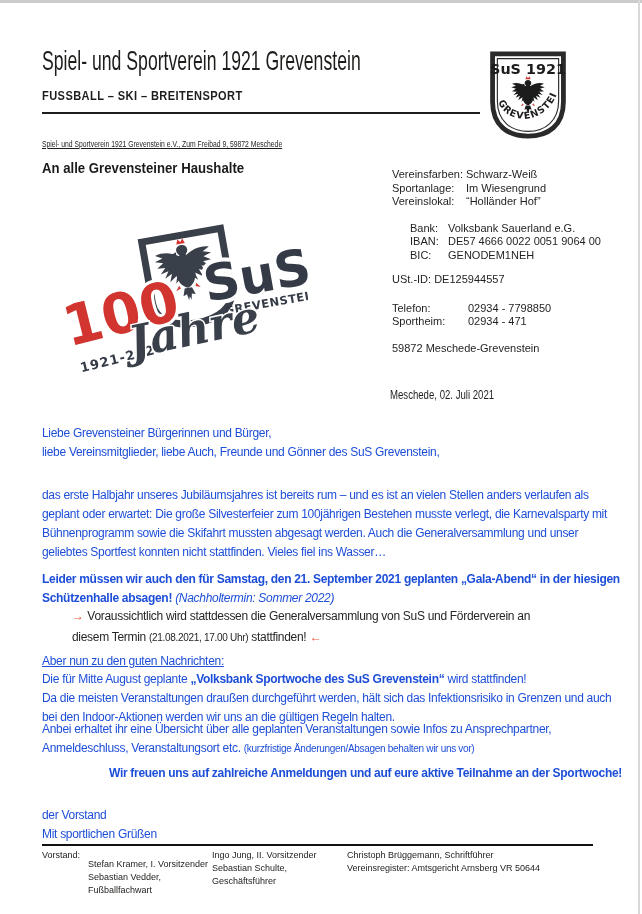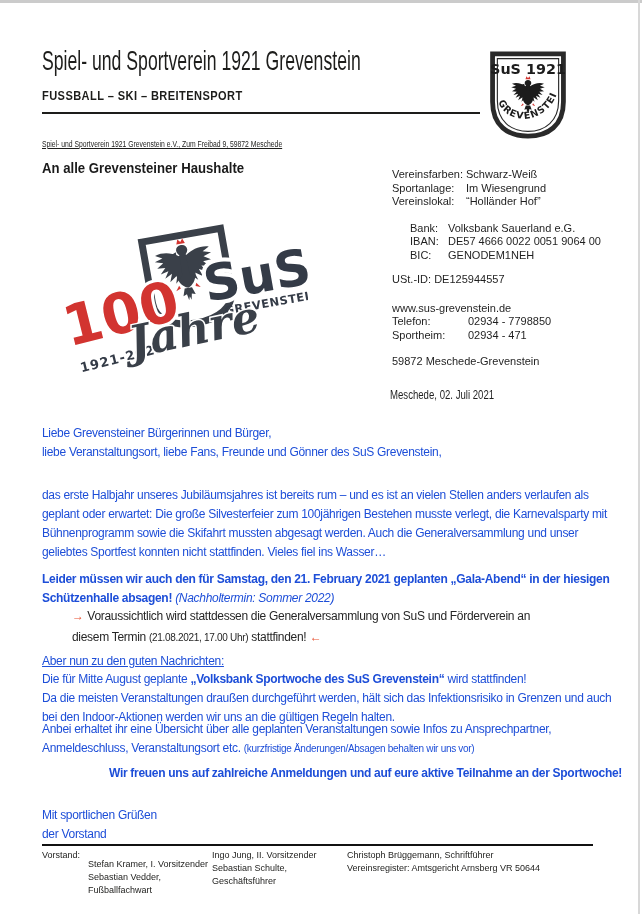--- a/index.html
+++ b/index.html
@@ -122,44 +122,43 @@
       <span class="lbl">IBAN:</span>
       <span>DE57 4666 0022 0051 9064 00</span>
     </div>
   <div class="info-row g2">
       <span class="lbl">BIC:</span>
       <span>GENODEM1NEH</span>
     </div>
   <div style="height:11px"></div>
   <div>USt.-ID: DE125944557</div>
   <div style="height:15px"></div>
-  <div>www.sus-grevenstein.de</div>
   <div class="info-row g3">
       <span class="lbl">Telefon:</span>
       <span>02934 - 7798850</span>
     </div>
   <div class="info-row g3">
       <span class="lbl">Sportheim:</span>
       <span>02934 - 471</span>
     </div>
   <div style="height:13px"></div>
   <div>59872 Meschede-Grevenstein</div>
 </div>
 
 <div class="abs date-line squish">Meschede, 02. Juli 2021</div>
 
 <div class="abs body-block" style="top:424px;">
   <div>Liebe Grevensteiner Bürgerinnen und Bürger,</div>
-  <div>liebe Veranstaltungsort, liebe Fans, Freunde und Gönner des SuS Grevenstein,</div>
+  <div>liebe Vereinsmitglieder, liebe Auch, Freunde und Gönner des SuS Grevenstein,</div>
 </div>
 
 <div class="abs body-block" style="top:486px;">das erste Halbjahr unseres Jubiläumsjahres ist bereits rum – und es ist an vielen Stellen anders verlaufen als geplant oder erwartet: Die große Silvesterfeier zum 100jährigen Bestehen musste verlegt, die Karnevalsparty mit Bühnenprogramm sowie die Skifahrt mussten abgesagt werden. Auch die Generalversammlung und unser geliebtes Sportfest konnten nicht stattfinden. Vieles fiel ins Wasser…</div>
 
 <div class="abs body-block" style="top:570px;">
-  <span class="b">Leider müssen wir auch den für Samstag, den 21. February 2021 geplanten „Gala-Abend“ in der hiesigen Schützenhalle absagen! </span><span class="i">(Nachholtermin: Sommer 2022)</span>
+  <span class="b">Leider müssen wir auch den für Samstag, den 21. September 2021 geplanten „Gala-Abend“ in der hiesigen Schützenhalle absagen! </span><span class="i">(Nachholtermin: Sommer 2022)</span>
 </div>
 
 <div class="abs arrow-block" style="top:606px;">
   <div><span class="arrow">→ </span><span>Voraussichtlich wird stattdessen die Generalversammlung von SuS und Förderverein an</span></div>
   <div><span>diesem Termin </span><span class="small">(21.08.2021, 17.00 Uhr)</span><span> stattfinden!</span><span class="arrow"> ←</span></div>
 </div>
 
 <div class="abs body-block underline" style="top:652px;">Aber nun zu den guten Nachrichten:</div>
 
 <div class="abs body-block" style="top:670px;">
@@ -167,22 +166,22 @@
   <div>Da die meisten Veranstaltungen draußen durchgeführt werden, hält sich das Infektionsrisiko in Grenzen und auch bei den Indoor-Aktionen werden wir uns an die gültigen Regeln halten.</div>
 </div>
 
 <div class="abs body-block" style="top:720px;">
   <span>Anbei erhaltet ihr eine Übersicht über alle geplanten Veranstaltungen sowie Infos zu Ansprechpartner, Anmeldeschluss, Veranstaltungsort etc. </span><span class="small">(kurzfristige Änderungen/Absagen behalten wir uns vor)</span>
 </div>
 
 <div class="abs body-block b" style="top:764px;text-align:right;">Wir freuen uns auf zahlreiche Anmeldungen und auf eure aktive Teilnahme an der Sportwoche!</div>
 
 <div class="abs body-block" style="top:806px;">
+  <div>der Vorstand</div>
   <div>Mit sportlichen Grüßen</div>
-  <div>der Vorstand</div>
 </div>
 
 <div class="abs footer-rule"></div>
 <div class="abs footer">
   <div class="fcol fc0">Vorstand:</div>
   <div class="fcol fc1">
     <div>Stefan Kramer, I. Vorsitzender</div>
     <div>Sebastian Vedder, Fußballfachwart</div>
   </div>
   <div class="fcol fc2">

